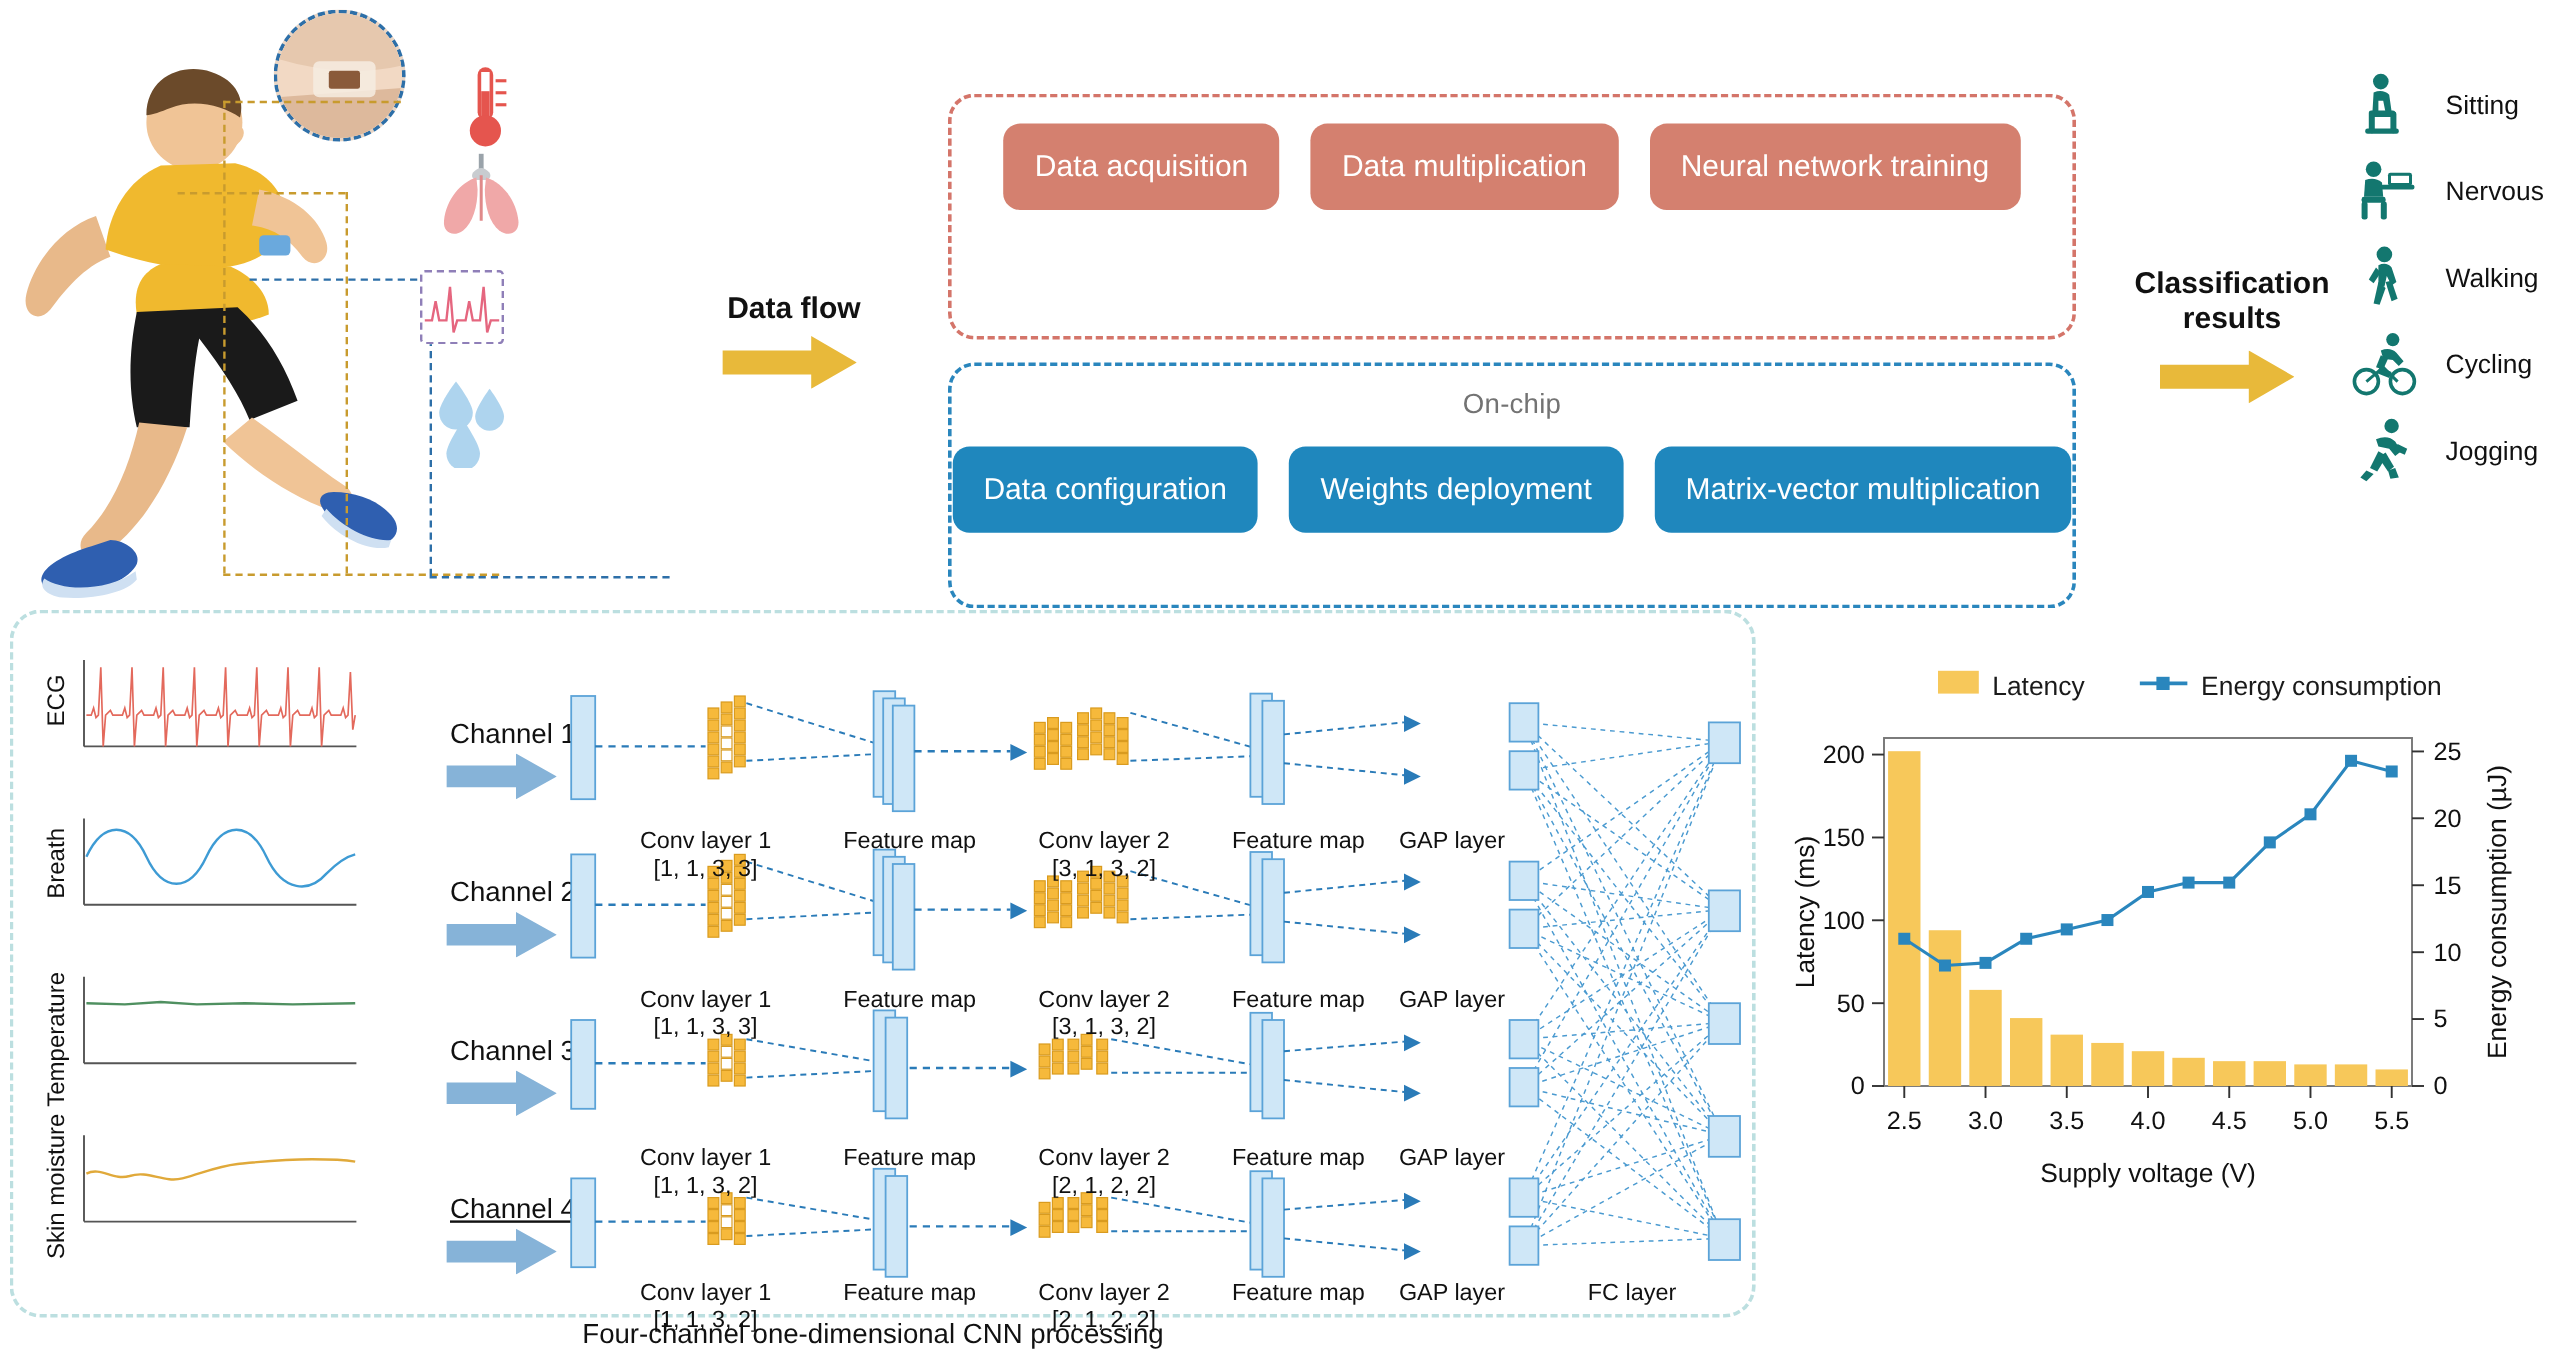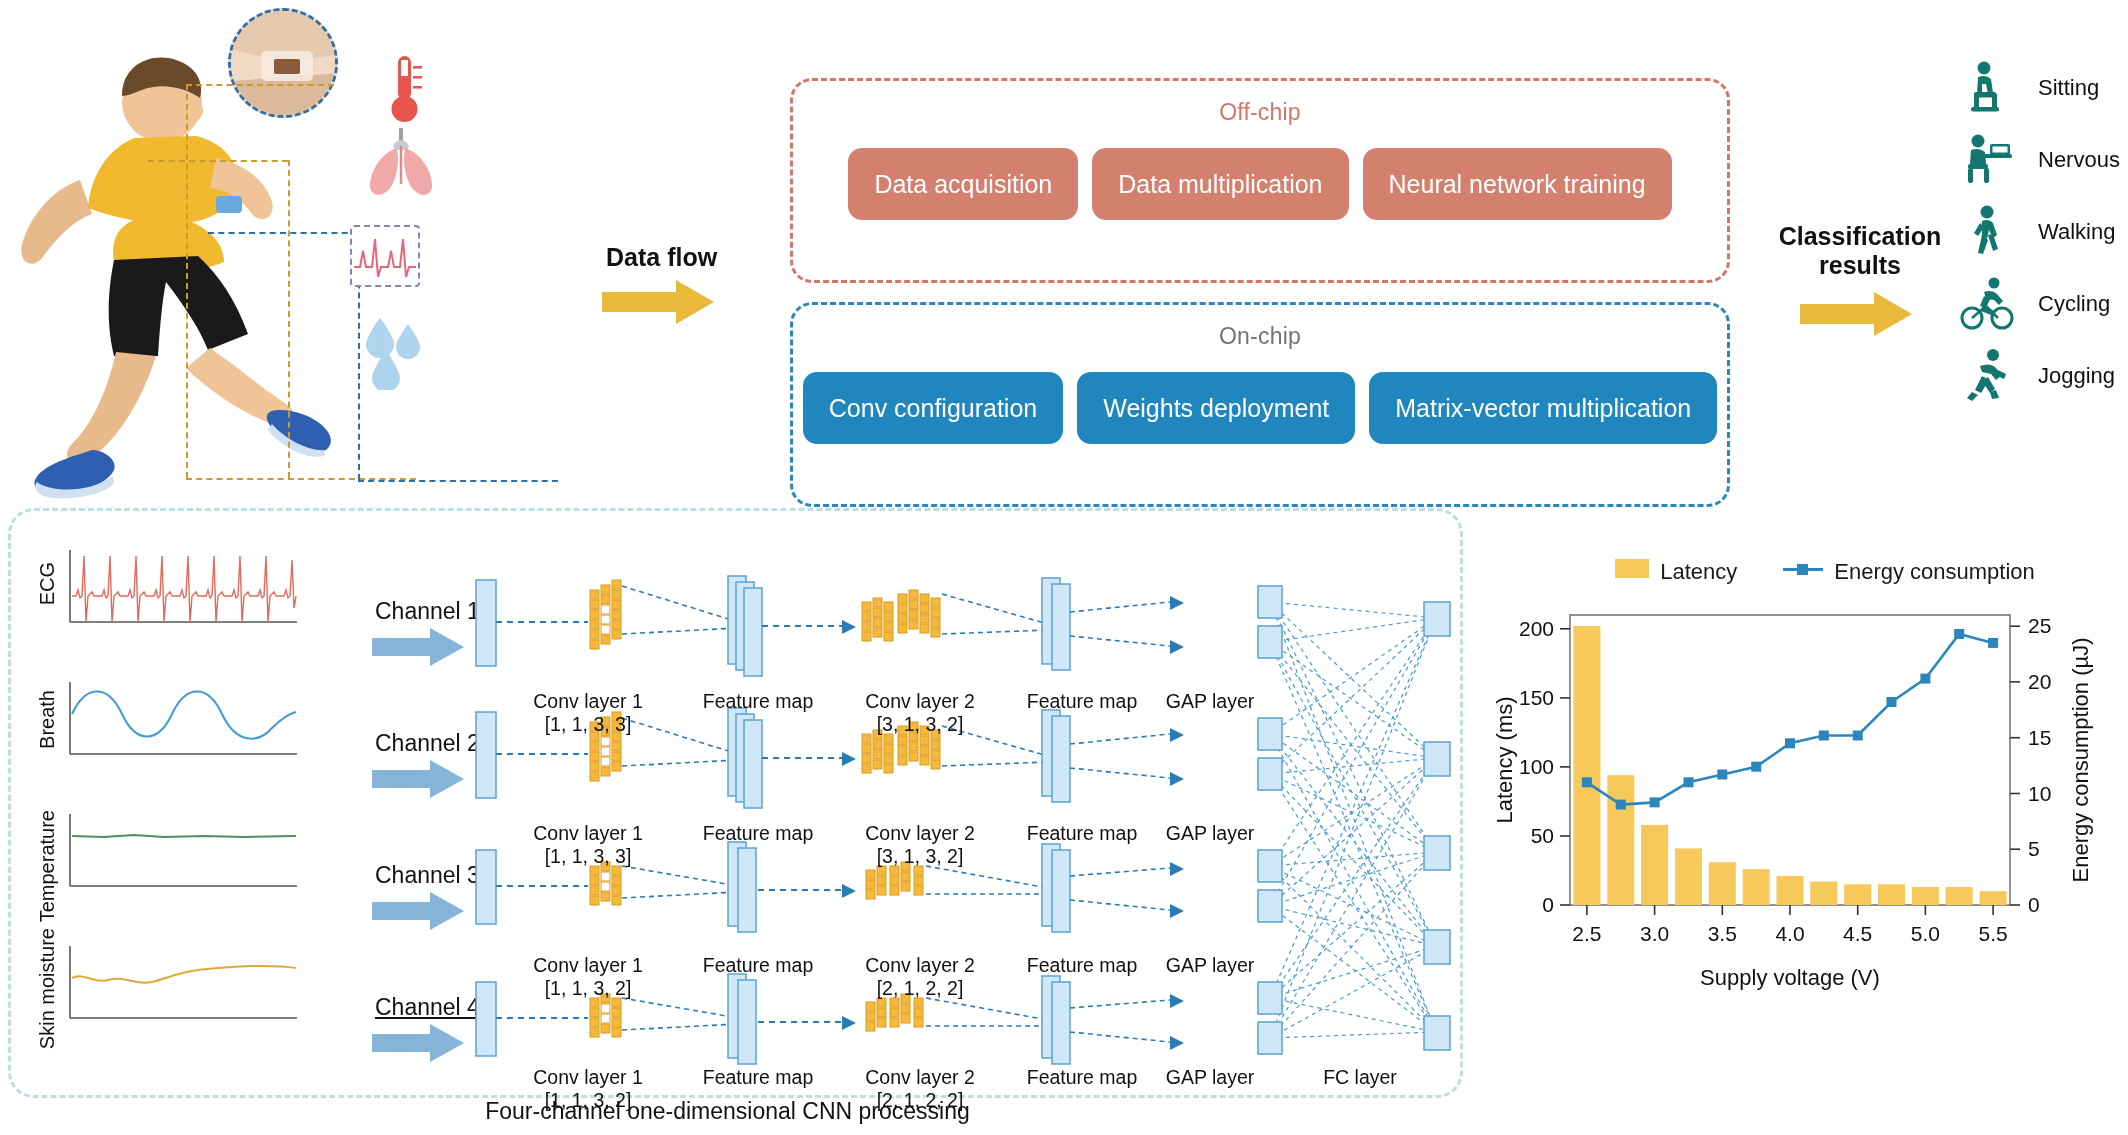--- a/index.html
+++ b/index.html
@@ -35,21 +35,21 @@
     border-radius: 22px;
     width: 940px; height: 205px;
   }
   .chip-panel.on { border-color: #2a86bd; }
   .chip-title {
     text-align: center; font-size: 23px; color: #d4756a;
     margin-top: 18px; letter-spacing: .2px;
   }
   .chip-panel.on .chip-title { color: #737373; }
   .chip-row {
-    display: flex; justify-content: center; gap: 14px;
+    display: flex; justify-content: center; gap: 26px;
     margin-top: 22px;
     align-items: flex-end;
   }
   .pill {
     background: #d4806f; color: #fff;
     border-radius: 14px;
     height: 72px; display: flex; align-items: center; justify-content: center;
     font-size: 25px; padding: 0 26px; white-space: nowrap;
   }
   .pill.blue { background: #1f87bd; }
@@ -164,32 +164,31 @@
   <path d="M50 8 C50 8 38 24 38 31 a12 12 0 0 0 24 0 C62 24 50 8 50 8 Z" fill="#aed4ee"></path>
   <path d="M28 34 C28 34 14 54 14 62 a14 14 0 0 0 28 0 C42 54 28 34 28 34 Z" fill="#aed4ee"></path>
 </svg>
 
 <div class="abs flow-label" style="left:606px; top:243px;">Data flow</div>
 <svg class="abs" style="left:602px; top:280px;" width="112" height="44" viewBox="0 0 112 44">
   <path d="M0 12 L74 12 L74 0 L112 22 L74 44 L74 32 L0 32 Z" fill="#e8b93a"></path>
 </svg>
 
 <div class="abs chip-panel" style="left:790px; top:78px;">
-  <div class="chip-title">Off-chip</div>
   <div class="chip-row">
     <div class="pill">Data acquisition</div>
     <div class="pill">Data multiplication</div>
     <div class="pill">Neural network training</div>
   </div>
 </div>
 
 <div class="abs chip-panel on" style="left:790px; top:302px;">
   <div class="chip-title">On-chip</div>
   <div class="chip-row">
-    <div class="pill blue">Conv configuration</div>
+    <div class="pill blue">Data configuration</div>
     <div class="pill blue">Weights deployment</div>
     <div class="pill blue">Matrix-vector multiplication</div>
   </div>
 </div>
 
 <div class="abs" style="left:1775px; top:222px; text-align:center; width:170px;">
   <div class="flow-label">Classification</div>
   <div class="flow-label">results</div>
 </div>
 <svg class="abs" style="left:1800px; top:292px;" width="112" height="44" viewBox="0 0 112 44">

